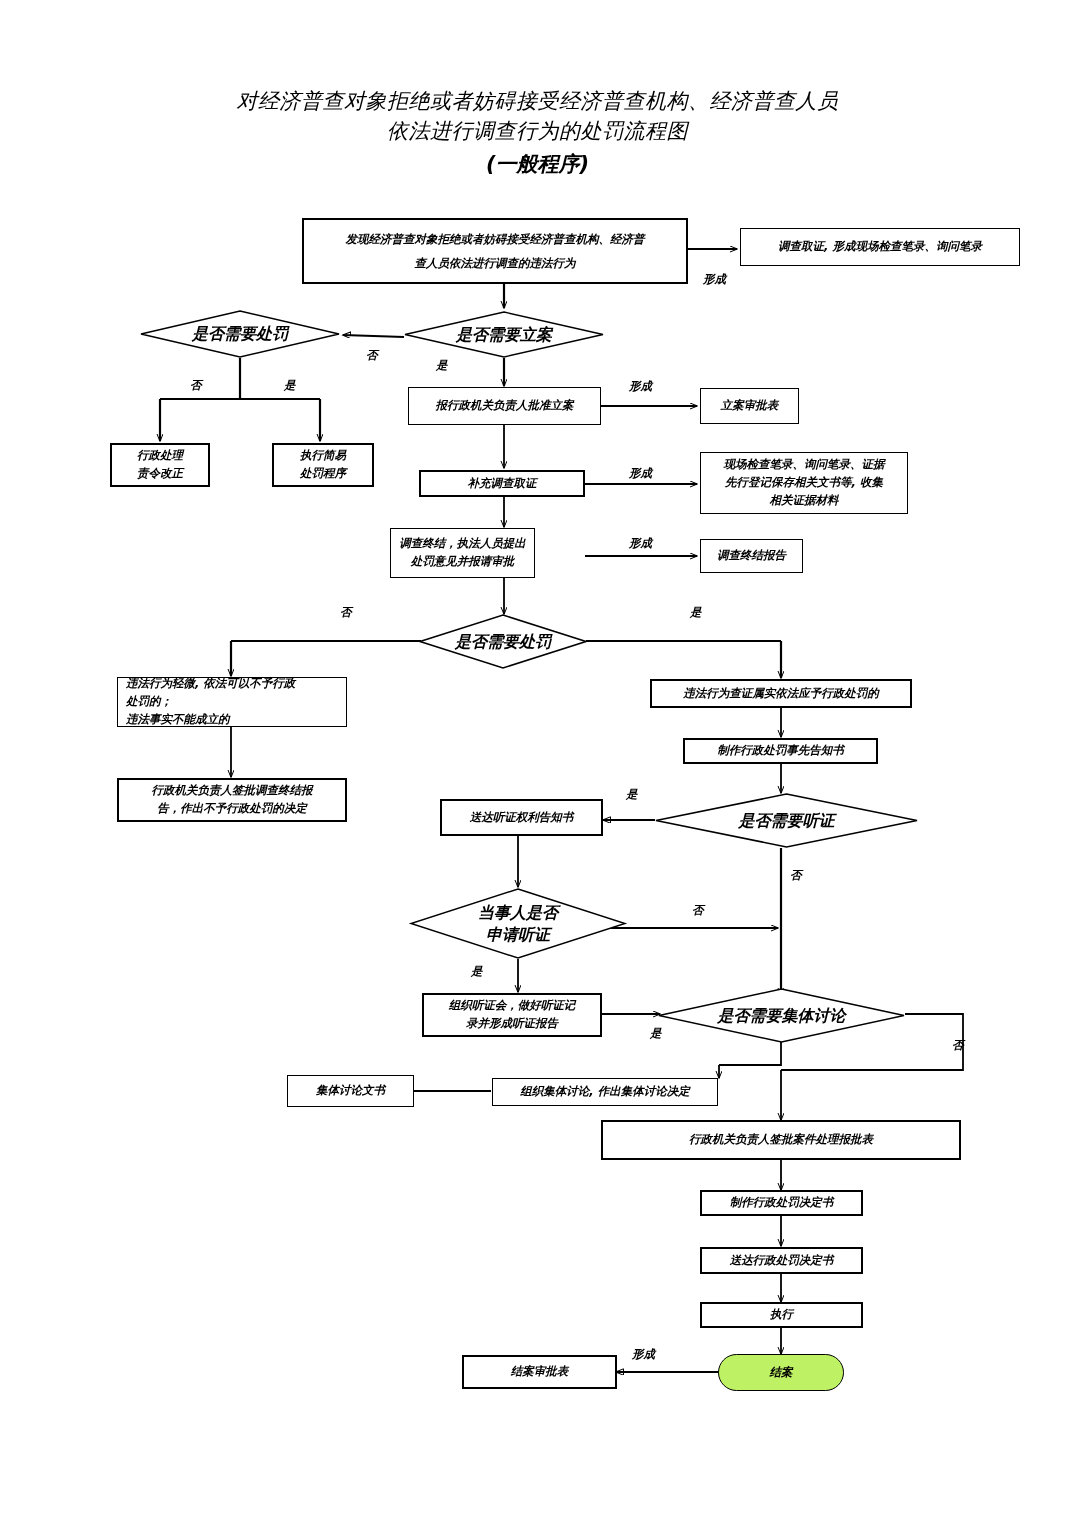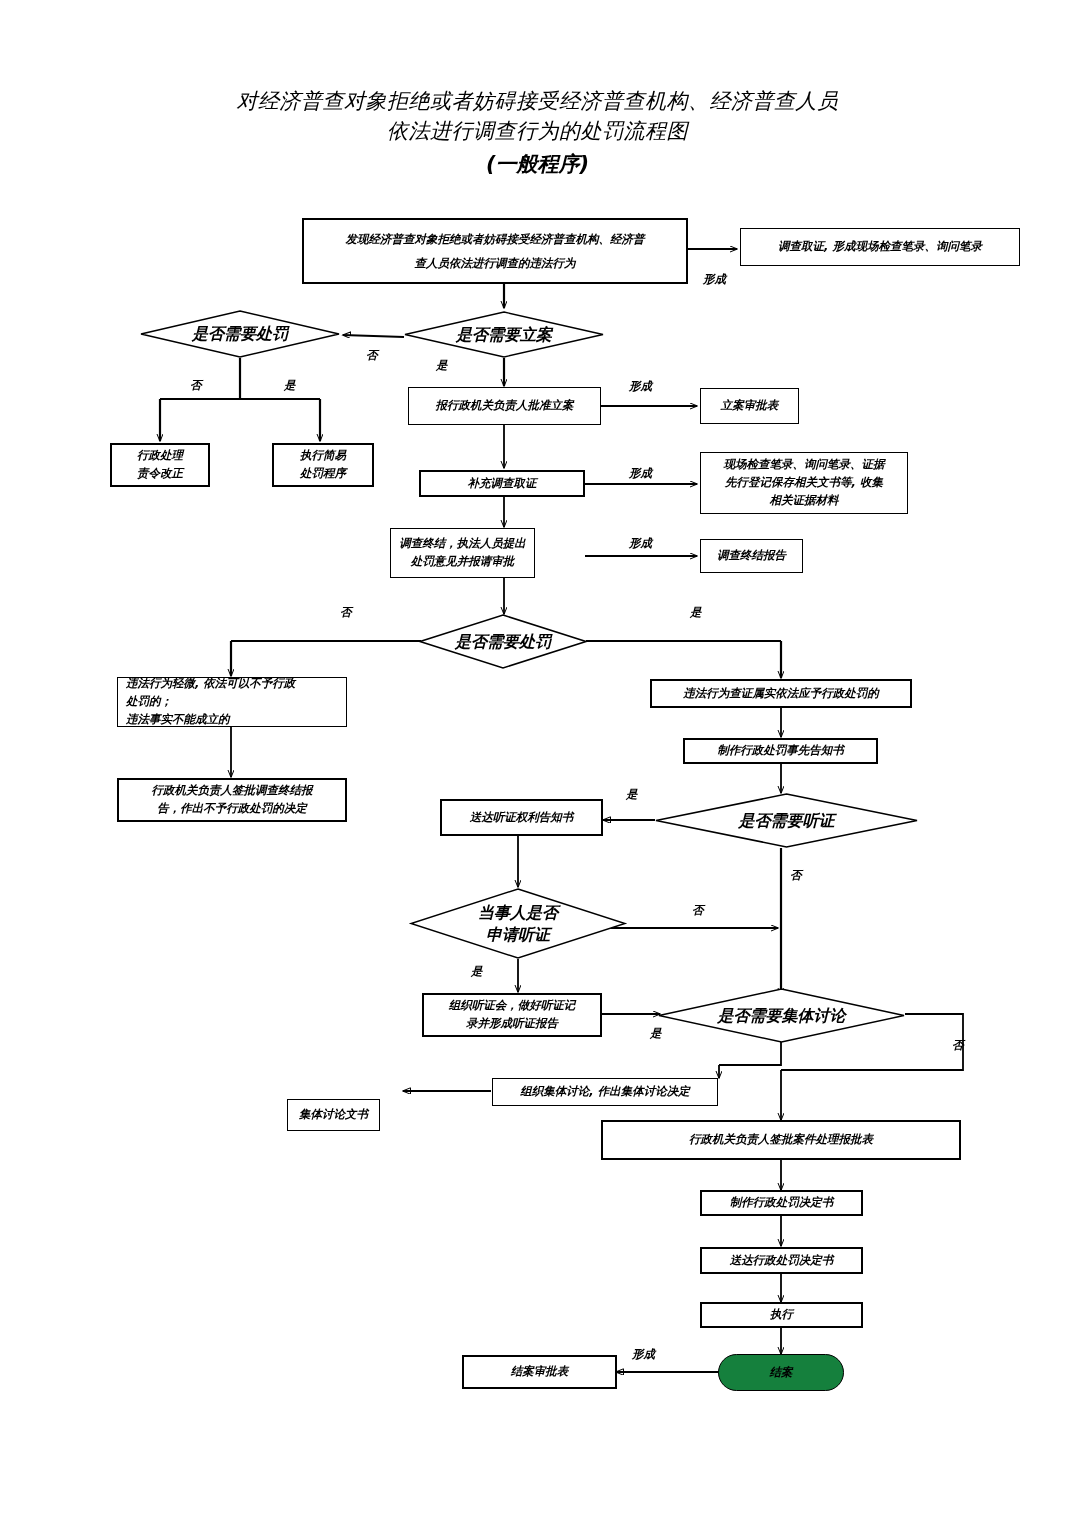--- a/index.html
+++ b/index.html
@@ -55,21 +55,21 @@
     justify-content: flex-start;
     text-align: left;
     padding-left: 8px;
   }
   .node .txt { display: block; width: 100%; white-space: pre-line; }
 
   .terminator {
     position: absolute;
     border: 1.6px solid #000;
     border-radius: 26px;
-    background: #15803d;
+    background: #bef264;
     display: flex; align-items: center; justify-content: center;
     font-size: 11.5px; font-weight: bold;
   }
 
   
   .diamond {
     position: absolute;
   }
   .diamond svg { position: absolute; left: 0; top: 0; overflow: visible; }
   .diamond .dlabel {
@@ -305,21 +305,21 @@
       <polygon points="123.5,1 246,27.5 123.5,54 1,27.5" fill="#fff" stroke="#000" stroke-width="1.4"></polygon>
     </svg>
     <div class="dlabel">是否需要集体讨论</div>
   </div>
   <div class="elabel" style="left:650px; top:1026px;">是</div>
   <div class="elabel" style="left:952px; top:1038px;">否</div>
 
   <div class="node" style="left:492px; top:1078px; width:226px; height:28px;">
     <span class="txt">组织集体讨论, 作出集体讨论决定</span>
   </div>
-  <div class="node" style="left:287px; top:1075px; width:93px; height:32px;margin-top:24px;">
+  <div class="node" style="left:287px; top:1075px; width:127px; height:32px;">
     <span class="txt">集体讨论文书</span>
   </div>
 
   <div class="node thick" style="left:601px; top:1120px; width:360px; height:40px;">
     <span class="txt">行政机关负责人签批案件处理报批表</span>
   </div>
 
   <div class="node thick" style="left:700px; top:1190px; width:163px; height:26px;">
     <span class="txt">制作行政处罚决定书</span>
   </div>

